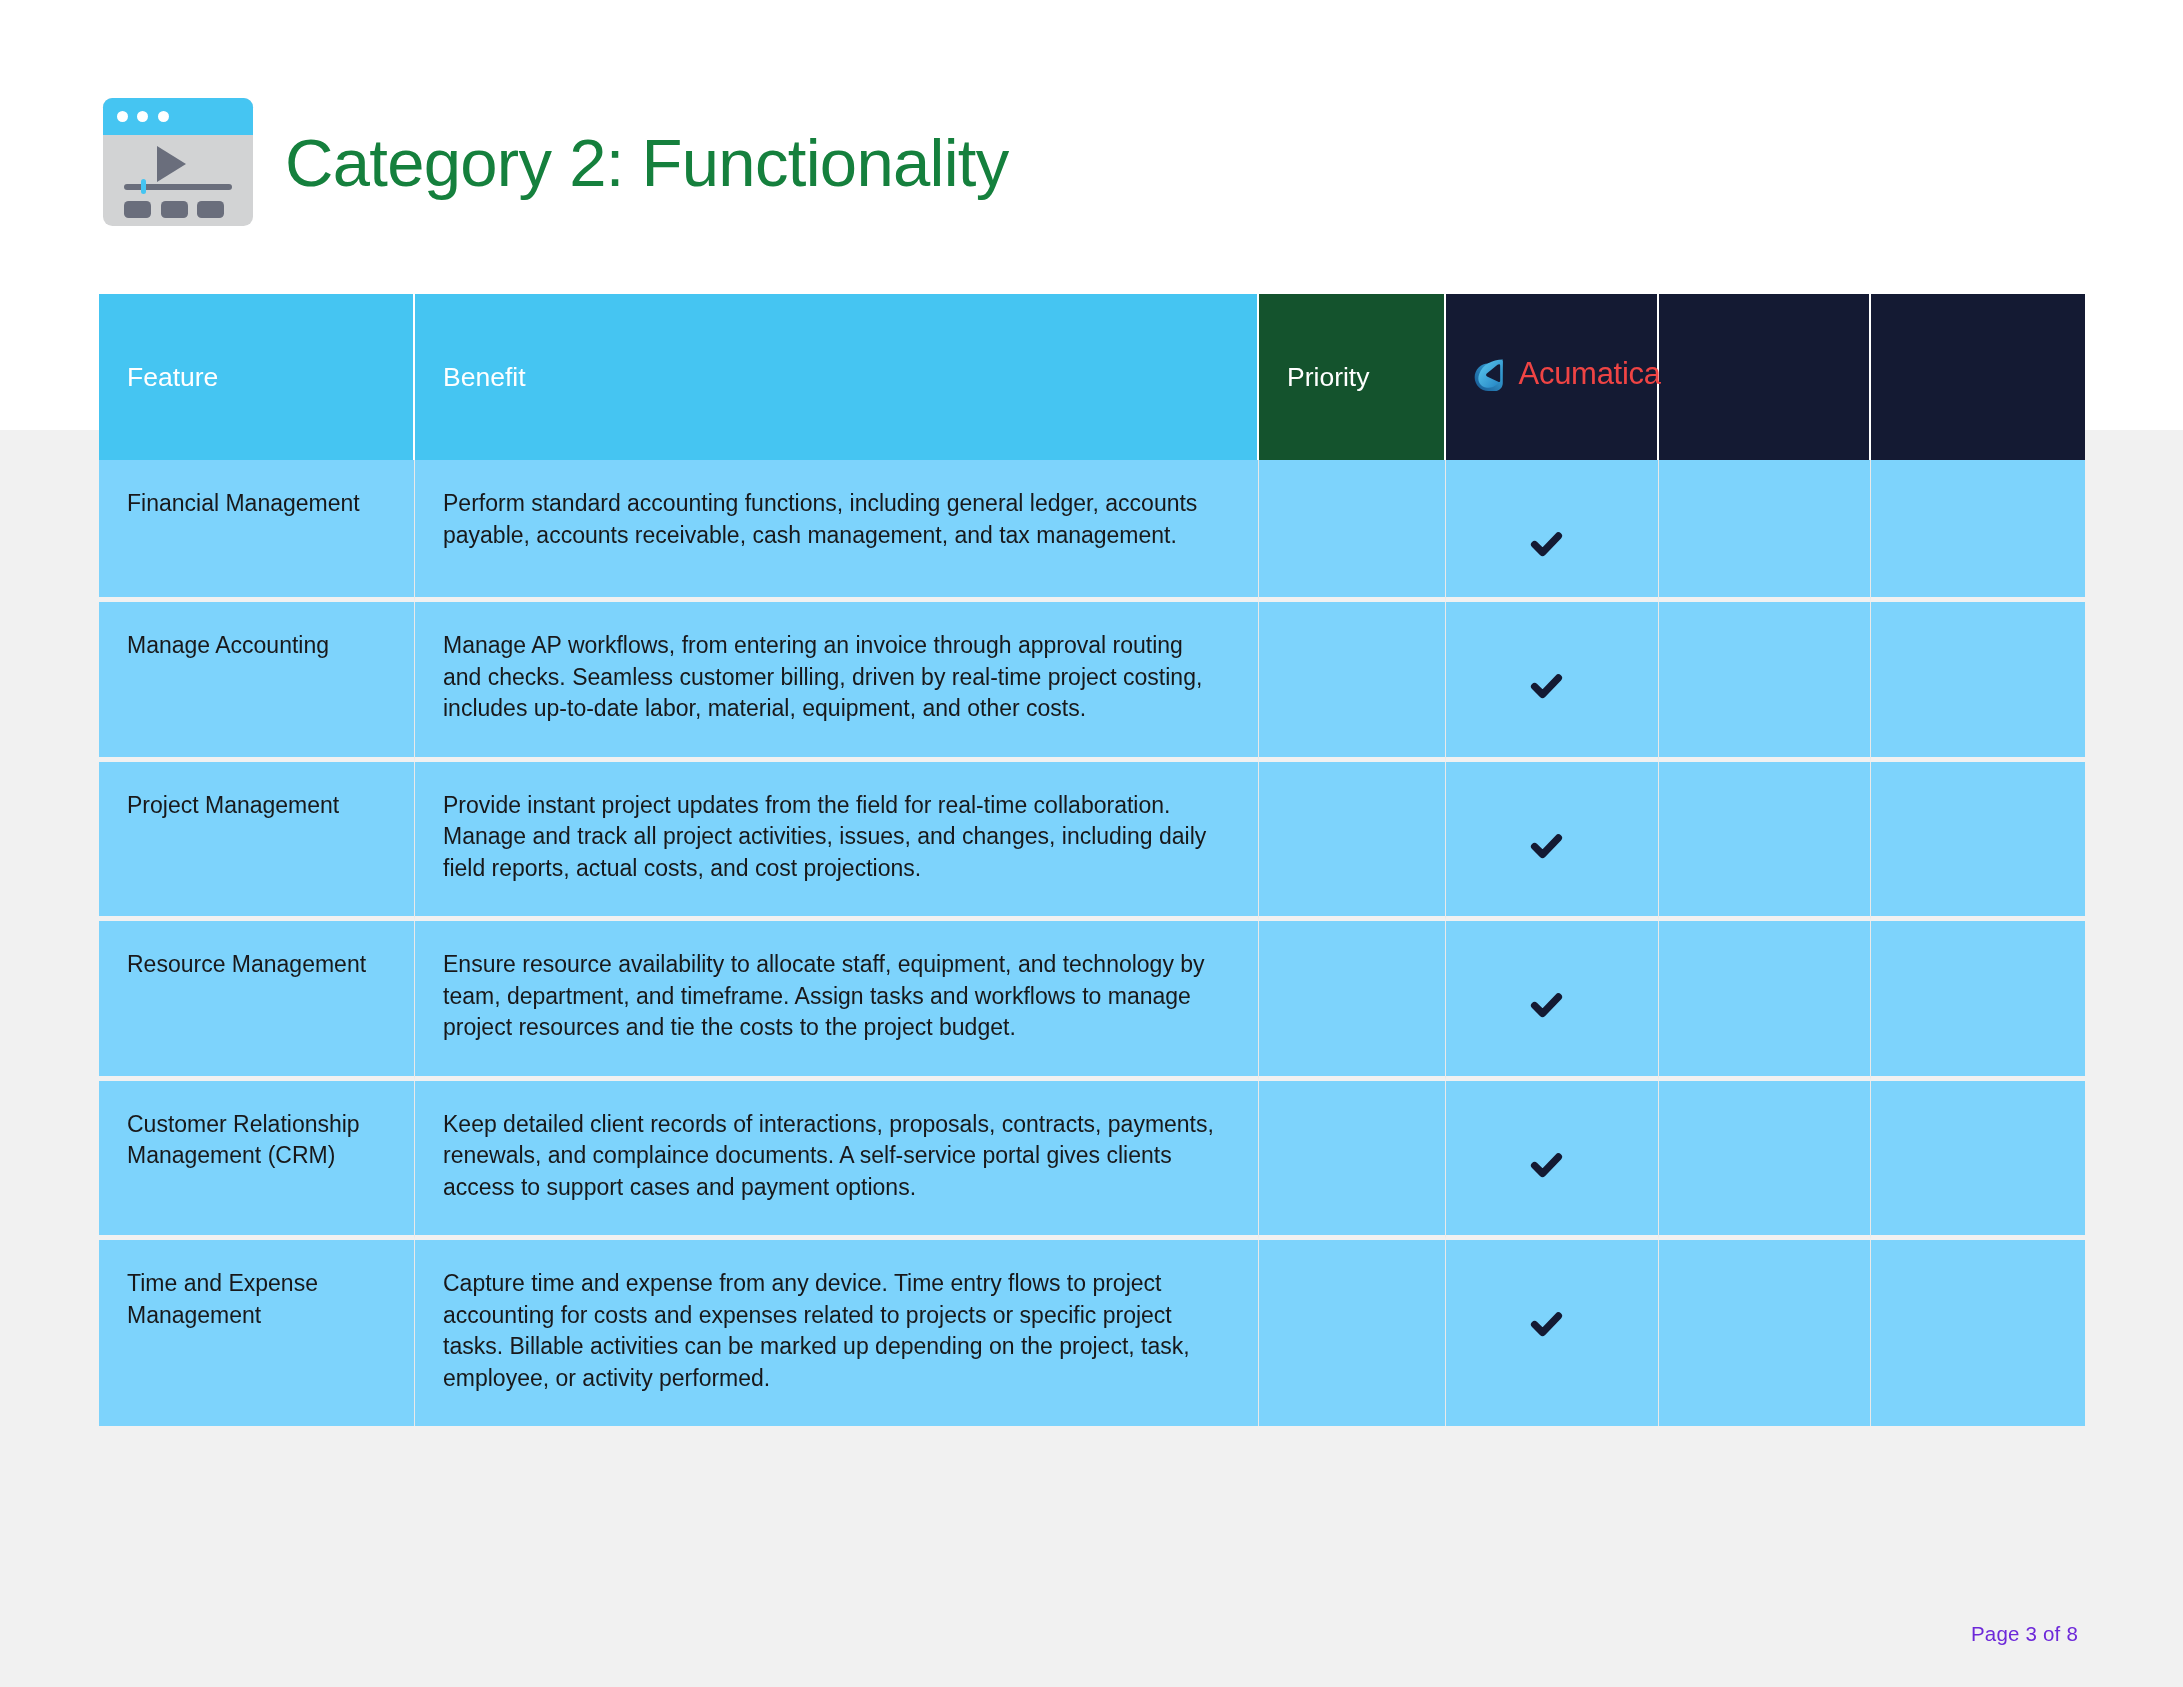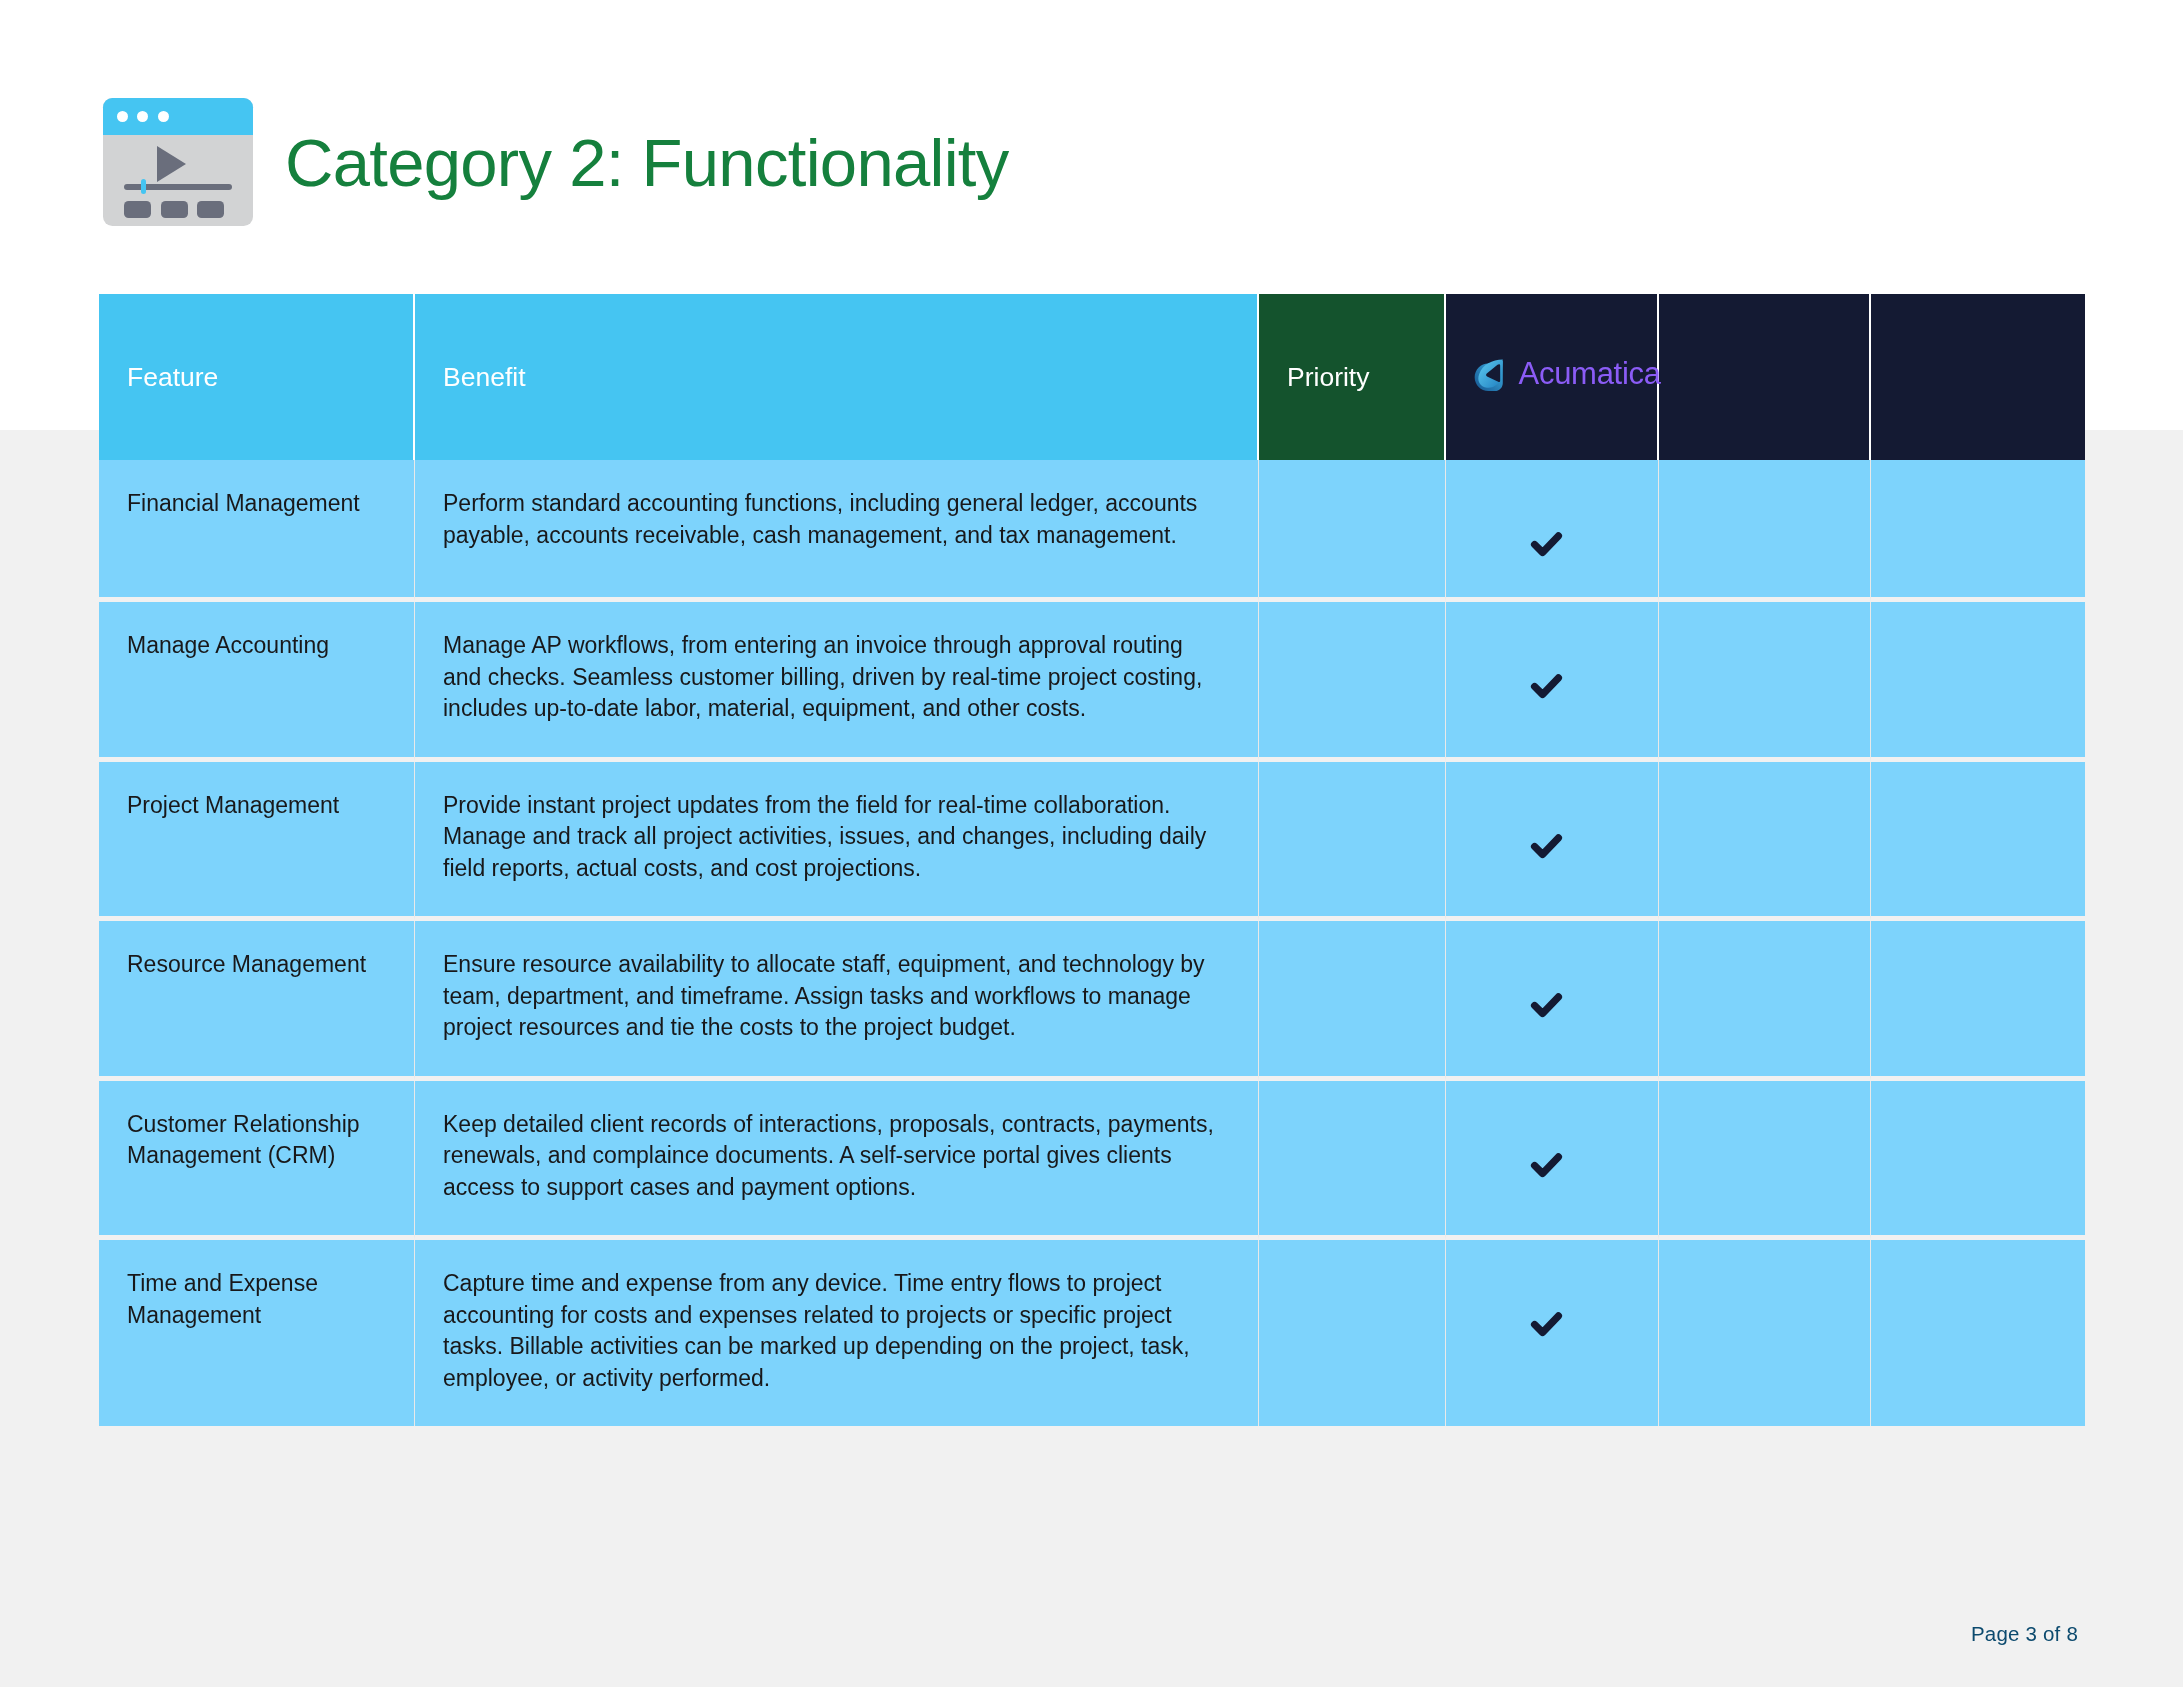--- a/index.html
+++ b/index.html
@@ -154,21 +154,21 @@
   .vendor-logo {
     display: inline-flex;
     align-items: center;
     justify-content: center;
     gap: 10.6px;
   }
   .logo-mark { width: 34px; height: 34px; display: block; }
   .logo-word {
     font-size: 31px;
     font-weight: 400;
-    color: #8b5cf6;
+    color: #ef4444;
     letter-spacing: -0.3px;
   }
 
   .cmp-table tbody td {
     background: #7dd3fc;
     border-right: 1.3px solid #e9e9e9;
     border-bottom: 5.3px solid #f1f1f1;
     box-sizing: border-box;
     vertical-align: top;
     padding: 28px 40px 32px 28px;
@@ -190,21 +190,21 @@
     width: 41px;
     height: 41px;
   }
 
   
   .page-footer {
     position: absolute;
     right: 105px;
     top: 1622px;
     font-size: 20.5px;
-    color: #0c4a6e;
+    color: #6d28d9;
     letter-spacing: 0.2px;
   }
 </style>
 </head>
 <body>
 
 <div class="page-backdrop"></div>
 <div class="page-top-white"></div>
 
 <div class="title-bar">

